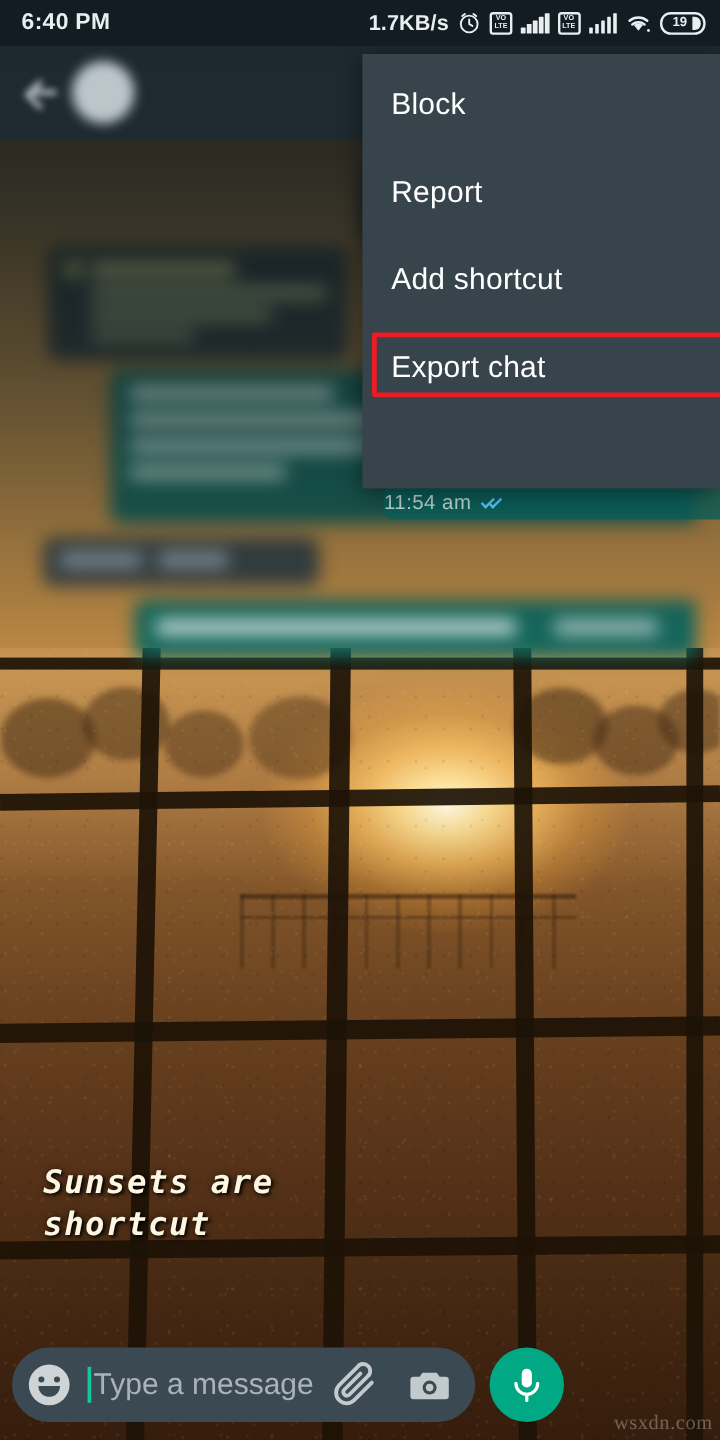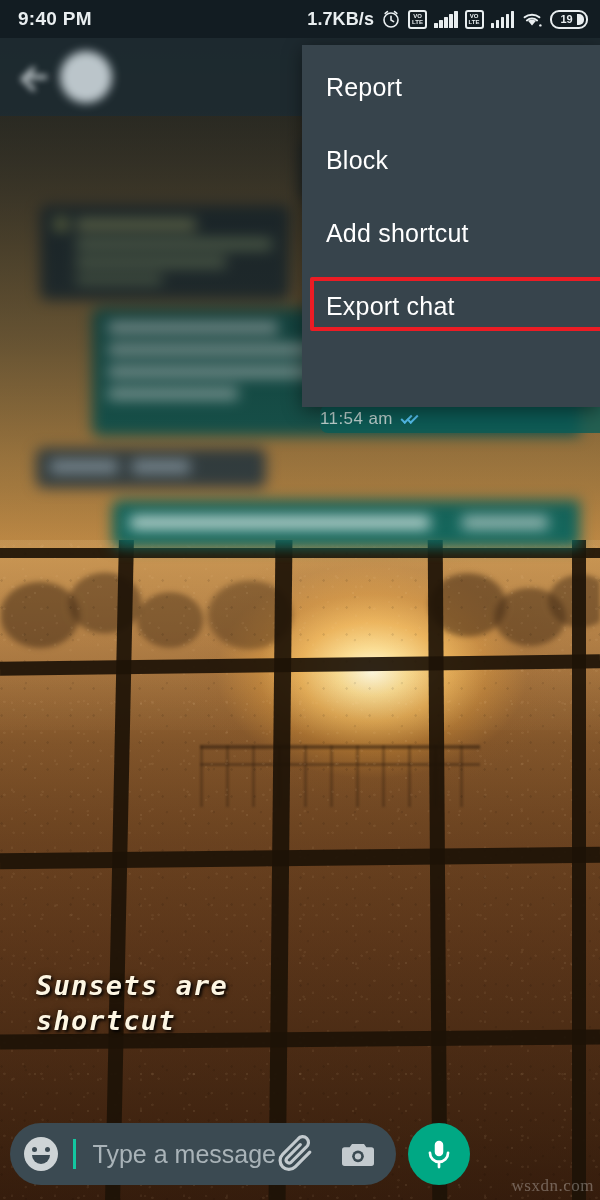--- a/index.html
+++ b/index.html
@@ -225,21 +225,21 @@
     width:11px; height:6px;
     border-left:2.5px solid #53bdeb; border-bottom:2.5px solid #53bdeb;
     transform:rotate(-45deg);
   }
   .ticks i { left:0;  top:3px; }
   .ticks b { left:6px; top:3px; }
 
   
   .inputbar {
     position:absolute; left:0; bottom:0; width:480px; height:84px;
-    display:flex; align-items:center; padding:0 10px 8px 10px;text-align:right;
+    display:flex; align-items:center; padding:0 10px 8px 10px;
   }
   .input-pill {
     flex:1; height:62px; background:#3b4a52; border-radius:31px;
     display:flex; align-items:center; padding:0 18px 0 14px; gap:0;
   }
   .emoji-btn {
     width:34px; height:34px; border-radius:50%;
     background:#ced4d6; position:relative; flex:0 0 auto;
   }
   .emoji-btn::before {
@@ -334,36 +334,36 @@
   <div class="ts-bubble">
     <span class="ts-text">11:54 am</span>
     <span class="ticks">
         <i></i>
         <b></b>
       </span>
   </div>
 
   <div class="menu">
     <div class="menu-item">
+      <span>Block</span>
+    </div>
+    <div class="menu-item">
       <span>Report</span>
-    </div>
-    <div class="menu-item">
-      <span>Block</span>
     </div>
     <div class="menu-item">
       <span>Add shortcut</span>
     </div>
     <div class="menu-item highlight">
       <span>Export chat</span>
     </div>
   </div>
   <div class="hl-box"></div>
 
   <div class="statusbar">
-    <span class="sb-time">9:40 PM</span>
+    <span class="sb-time">6:40 PM</span>
     <span class="sb-right">
       <span class="sb-speed">1.7KB/s</span>
       <span class="ico">
         <svg width="20" height="20" viewBox="0 0 20 20">
           <circle cx="10" cy="11" r="7" fill="none" stroke="#e9eef0" stroke-width="1.6"></circle>
           <path d="M10 7.2V11l2.6 1.6" fill="none" stroke="#e9eef0" stroke-width="1.6" stroke-linecap="round"></path>
           <path d="M4.2 4.4 6.4 2.6M15.8 4.4 13.6 2.6" stroke="#e9eef0" stroke-width="1.6" stroke-linecap="round"></path>
         </svg>
       </span>
       <span class="volte">

